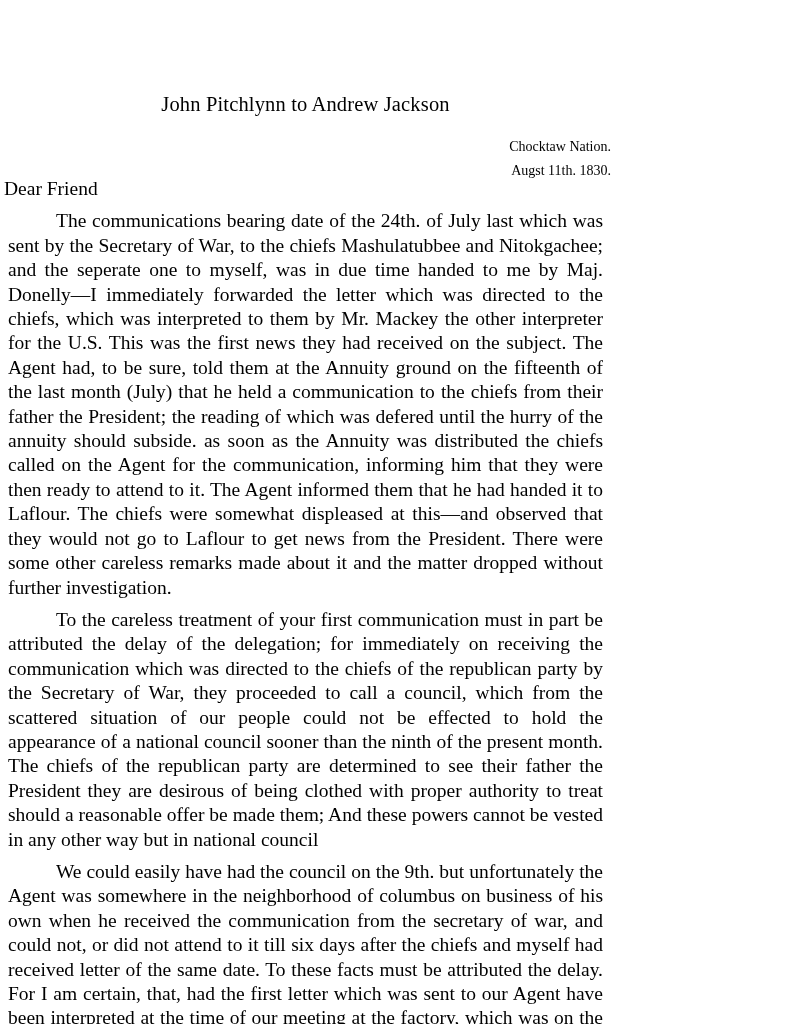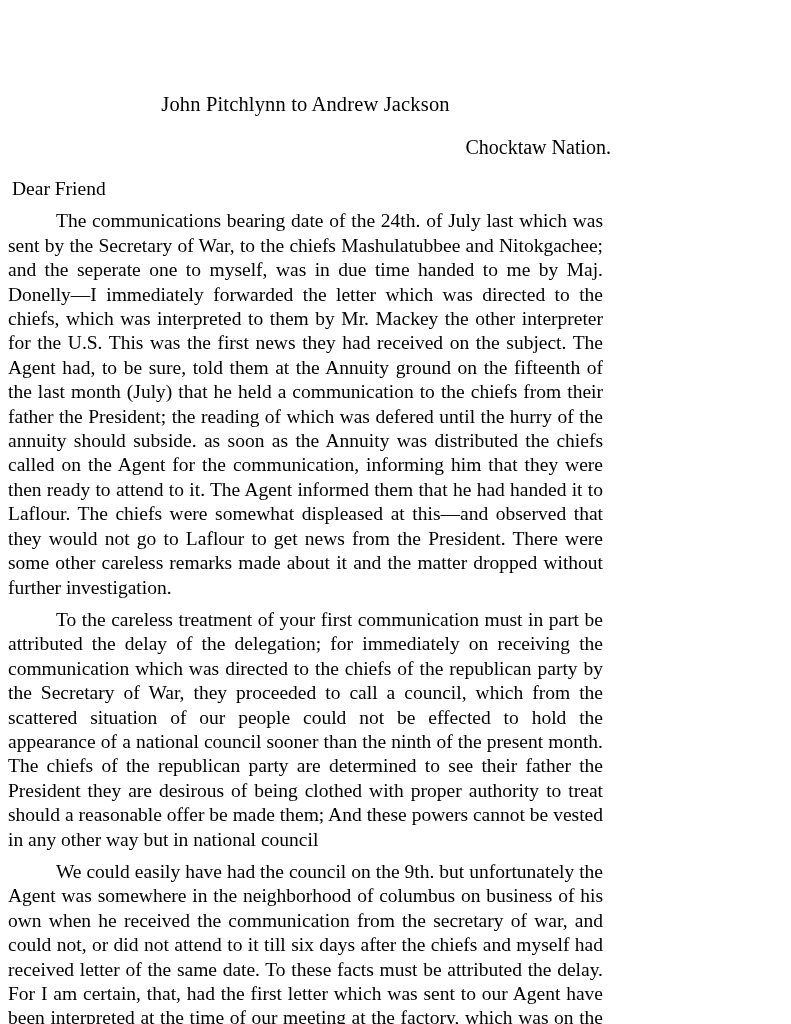--- a/index.html
+++ b/index.html
@@ -32,41 +32,41 @@
     left: 0;
     width: 611px;
     letter-spacing: 0.15px;
   }
   .dateline {
     position: absolute;
     top: 135px;
     left: 0;
     width: 611px;
     text-align: right;
-    font-size: 20px;
+    font-size: 14px;
     line-height: 24.4px;
   }
   .dateline .dl-line {
     display: block;
     white-space: pre;
   }
   .body-block {
     position: absolute;
     top: 177px;
     left: 0;
     width: 611px;
     font-size: 19.5px;
     line-height: 24.4px;
     text-align: justify;
     text-justify: inter-word;
     hyphens: none;
   }
   .salutation {
     text-align: left;
-    margin: 0 0 0 12px;
+    margin: 0 0 0 4px;
   }
   p.para {
     margin: 8px;
     padding: 0;
     text-indent: 48px;
     text-align: justify;
   }
   p.para:last-child {
     text-align: justify;
   }
@@ -74,20 +74,21 @@
 </style>
 </head>
 <body>
 
 <div class="page">
 
   <h1 class="doc-title">John Pitchlynn to Andrew Jackson</h1>
 
   <div class="dateline">
     <span class="dl-line">Chocktaw Nation.</span>
+    <span class="dl-line">Augst 11th. 1830.</span>
   </div>
 
   <div class="body-block">
     <div class="salutation">Dear Friend</div>
     <p class="para">The communications bearing date of the 24th. of July last which was sent by the Secretary of War, to the chiefs Mashulatubbee and Nitokgachee; and the seperate one to myself, was in due time handed to me by Maj. Donelly—I immediately forwarded the letter which was directed to the chiefs, which was interpreted to them by Mr. Mackey the other interpreter for the U.S.  This was the first news they had received on the subject.  The Agent had, to be sure, told them at the Annuity ground on the fifteenth of the last month (July) that he held a communication to the chiefs from their father the President; the reading of which was defered until the hurry of the annuity should subside.  as soon as the Annuity was distributed the chiefs called on the Agent for the communication, informing him that they were then ready to attend to it.  The Agent informed them that he had handed it to Laflour.  The chiefs were somewhat displeased at this—and observed that they would not go to Laflour to get news from the President.  There were some other careless remarks made about it and the matter dropped without further investigation.</p>
     <p class="para">To the careless treatment of your first communication must in part be attributed the delay of the delegation; for immediately on receiving the communication which was directed to the chiefs of the republican party by the Secretary of War, they proceeded to call a council, which from the scattered situation of our people could not be effected to hold the appearance of a national council sooner than the ninth of the present month.  The chiefs of the republican party are determined to see their father the President they are desirous of being clothed with proper authority to treat should a reasonable offer be made them; And these powers cannot be vested in any other way but in national council</p>
     <p class="para">We could easily have had the council on the 9th. but unfortunately the Agent was somewhere in the neighborhood of columbus on business of his own when he received the communication from the secretary of war, and could not, or did not attend to it till six days after the chiefs and myself had received letter of the same date.  To these facts must be attributed the delay.  For I am certain, that, had the first letter which was sent to our Agent have been interpreted at the time of our meeting at the factory, which was on the 14th. of last month; the delegation would now have been on their way to Tennessee—</p>
   </div>
 
 </div>

